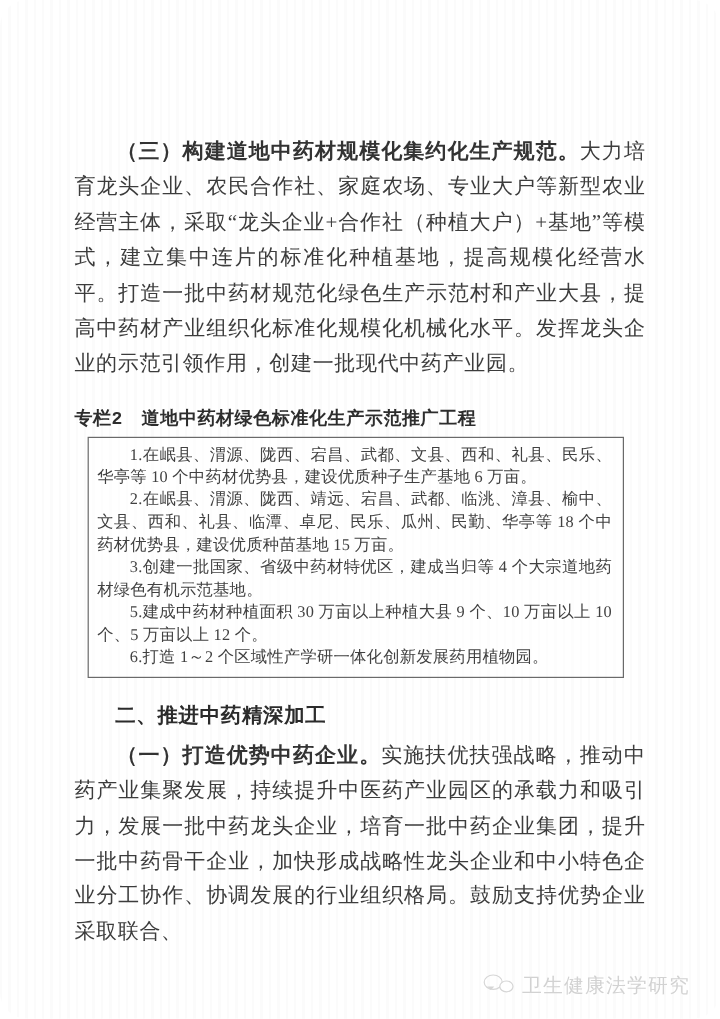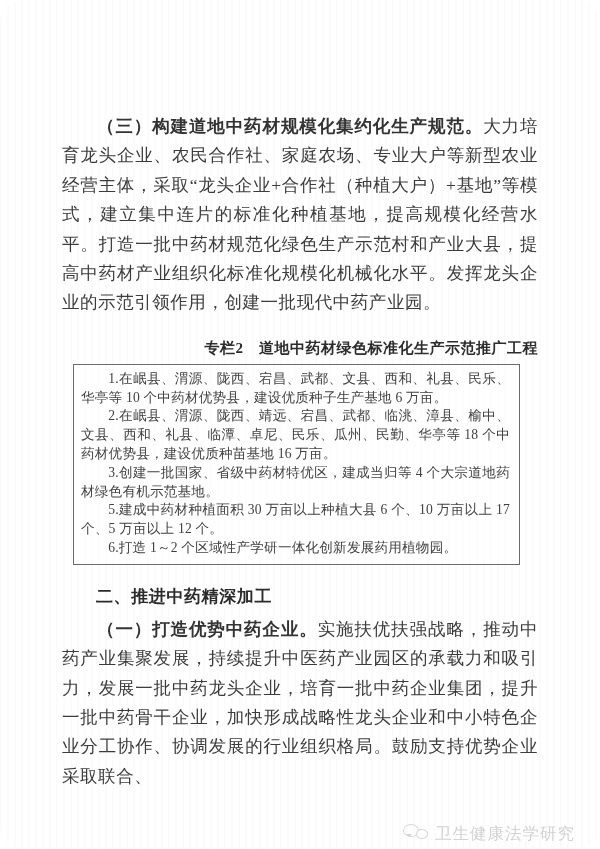--- a/index.html
+++ b/index.html
@@ -30,26 +30,26 @@
     text-indent: 2em;
     color: #3c3c3c;
     margin: 0;
   }
   .para .lead {
     font-weight: bold;
     color: #333333;
   }
   .box-title {
     margin-top: 21px;
-    text-align: right;
+    text-align: left;
     font-weight: bold;
     font-size: 15px;
     letter-spacing: 0.5px;
     color: #2d2d2d;
-    font-family: Liberation Serif, serif;
+    font-family: Liberation Mono, monospace;
   }
   .column-box {
     margin: 6px 18px 0 11px;
     border: 1px solid #6a6a6a;
     padding: 5px 9px 6px 7px;
     box-sizing: border-box;
     background: rgba(255,255,255,0.6);
   }
   .column-box .item {
     font-size: 13.6px;
@@ -64,21 +64,21 @@
     padding-left: 2em;
     font-weight: bold;
     font-size: 17px;
     letter-spacing: 0.6px;
     color: #2b2b2b;
     font-family: "Liberation Sans", "DejaVu Sans", sans-serif;
   }
   .para-2 { margin-top: 7px; }
   .watermark {
     position: absolute;
-    right: 25px; bottom: 4px;
+    right: 25px; bottom: 16px;
     display: flex;
     align-items: center;
     gap: 6px;
     color: #d2d2d2;
     font-size: 16.5px;
     letter-spacing: 1px;
     font-family: Liberation Mono, monospace;
     user-select: none;
     text-align: right;
   }
@@ -116,23 +116,23 @@
 <body>
 
 <div class="page">
 
   <p class="para"><span class="lead">（三）构建道地中药材规模化集约化生产规范。</span><span>大力培育龙头企业、农民合作社、家庭农场、专业大户等新型农业经营主体，采取“龙头企业+合作社（种植大户）+基地”等模式，建立集中连片的标准化种植基地，提高规模化经营水平。打造一批中药材规范化绿色生产示范村和产业大县，提高中药材产业组织化标准化规模化机械化水平。发挥龙头企业的示范引领作用，创建一批现代中药产业园。</span></p>
 
   <div class="box-title">专栏2　道地中药材绿色标准化生产示范推广工程</div>
 
   <div class="column-box">
     <div class="item">1.在岷县、渭源、陇西、宕昌、武都、文县、西和、礼县、民乐、华亭等 10 个中药材优势县，建设优质种子生产基地 6 万亩。</div>
-    <div class="item">2.在岷县、渭源、陇西、靖远、宕昌、武都、临洮、漳县、榆中、文县、西和、礼县、临潭、卓尼、民乐、瓜州、民勤、华亭等 18 个中药材优势县，建设优质种苗基地 16 万亩。</div>
+    <div class="item">2.在岷县、渭源、陇西、靖远、宕昌、武都、临洮、漳县、榆中、文县、西和、礼县、临潭、卓尼、民乐、瓜州、民勤、华亭等 18 个中药材优势县，建设优质种苗基地 15 万亩。</div>
     <div class="item">3.创建一批国家、省级中药材特优区，建成当归等 4 个大宗道地药材绿色有机示范基地。</div>
-    <div class="item">5.建成中药材种植面积 30 万亩以上种植大县 6 个、10 万亩以上 17 个、5 万亩以上 12 个。</div>
+    <div class="item">5.建成中药材种植面积 30 万亩以上种植大县 9 个、10 万亩以上 10 个、5 万亩以上 12 个。</div>
     <div class="item">6.打造 1～2 个区域性产学研一体化创新发展药用植物园。</div>
   </div>
 
   <div class="section-heading">二、推进中药精深加工</div>
 
   <p class="para para-2"><span class="lead">（一）打造优势中药企业。</span><span>实施扶优扶强战略，推动中药产业集聚发展，持续提升中医药产业园区的承载力和吸引力，发展一批中药龙头企业，培育一批中药企业集团，提升一批中药骨干企业，加快形成战略性龙头企业和中小特色企业分工协作、协调发展的行业组织格局。鼓励支持优势企业采取联合、</span></p>
 
   <div class="watermark">
     <span class="wechat-icon">
       <span class="bubble-big"></span>

